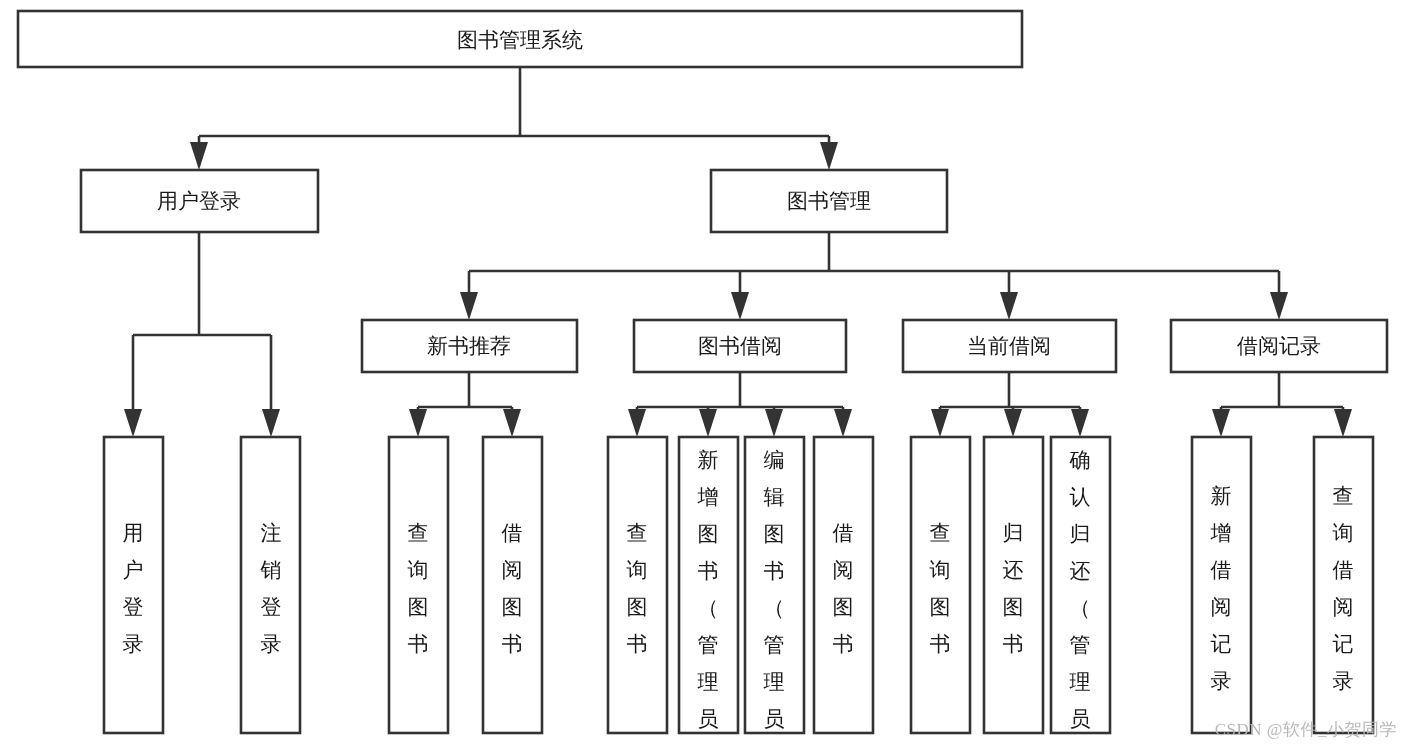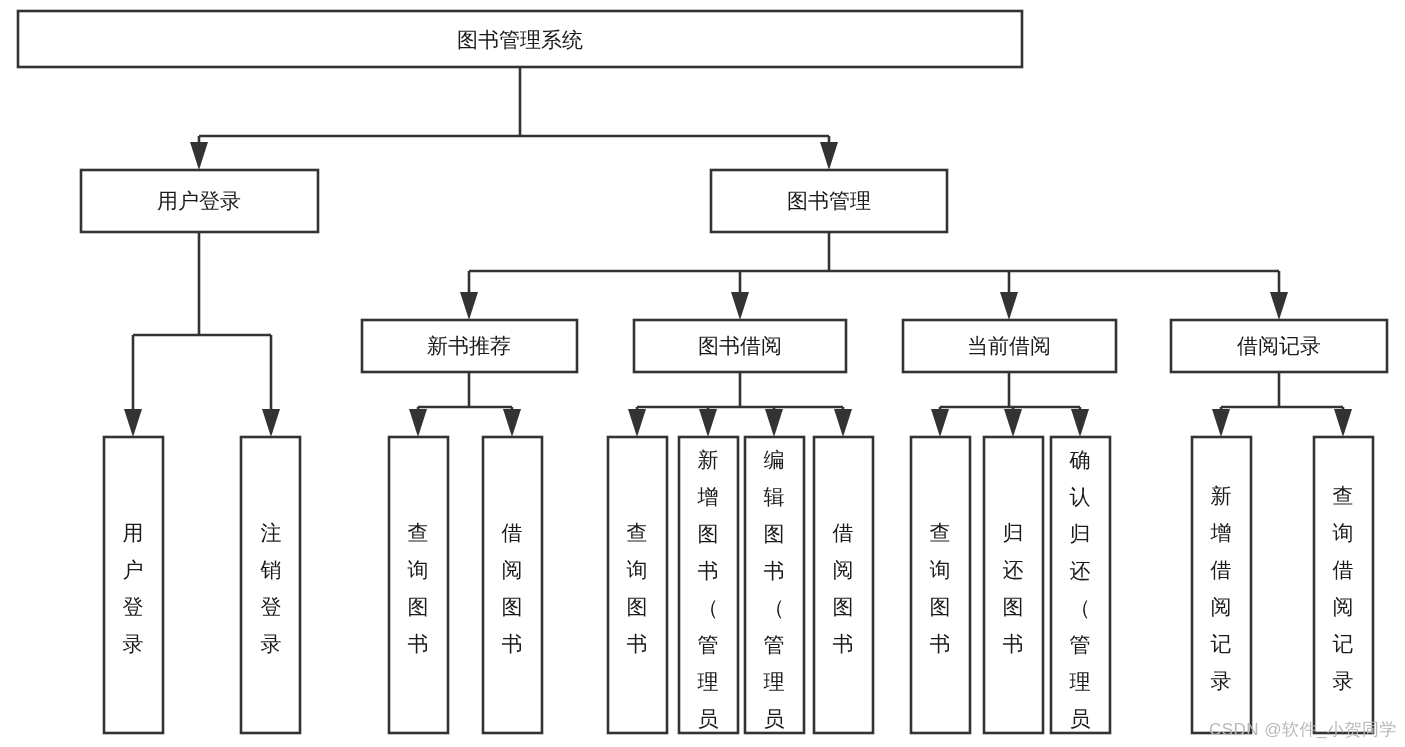--- a/index.html
+++ b/index.html
@@ -52,21 +52,21 @@
   .node-label-v {
     font-family: "Liberation Sans", "DejaVu Sans", sans-serif;
     font-size: 21px;
     fill: #1a1a1a;
     text-anchor: middle;
   }
   .watermark {
     position: absolute;
     right: 8px;
     bottom: 6px;
-    font-family: Liberation Sans, sans-serif;
+    font-family: Liberation Serif, serif;
     font-size: 17px;
     color: #b8b8b8;
     letter-spacing: 0.5px;
     white-space: nowrap;
     user-select: none;
   }
 </style>
 </head>
 <body>
 

